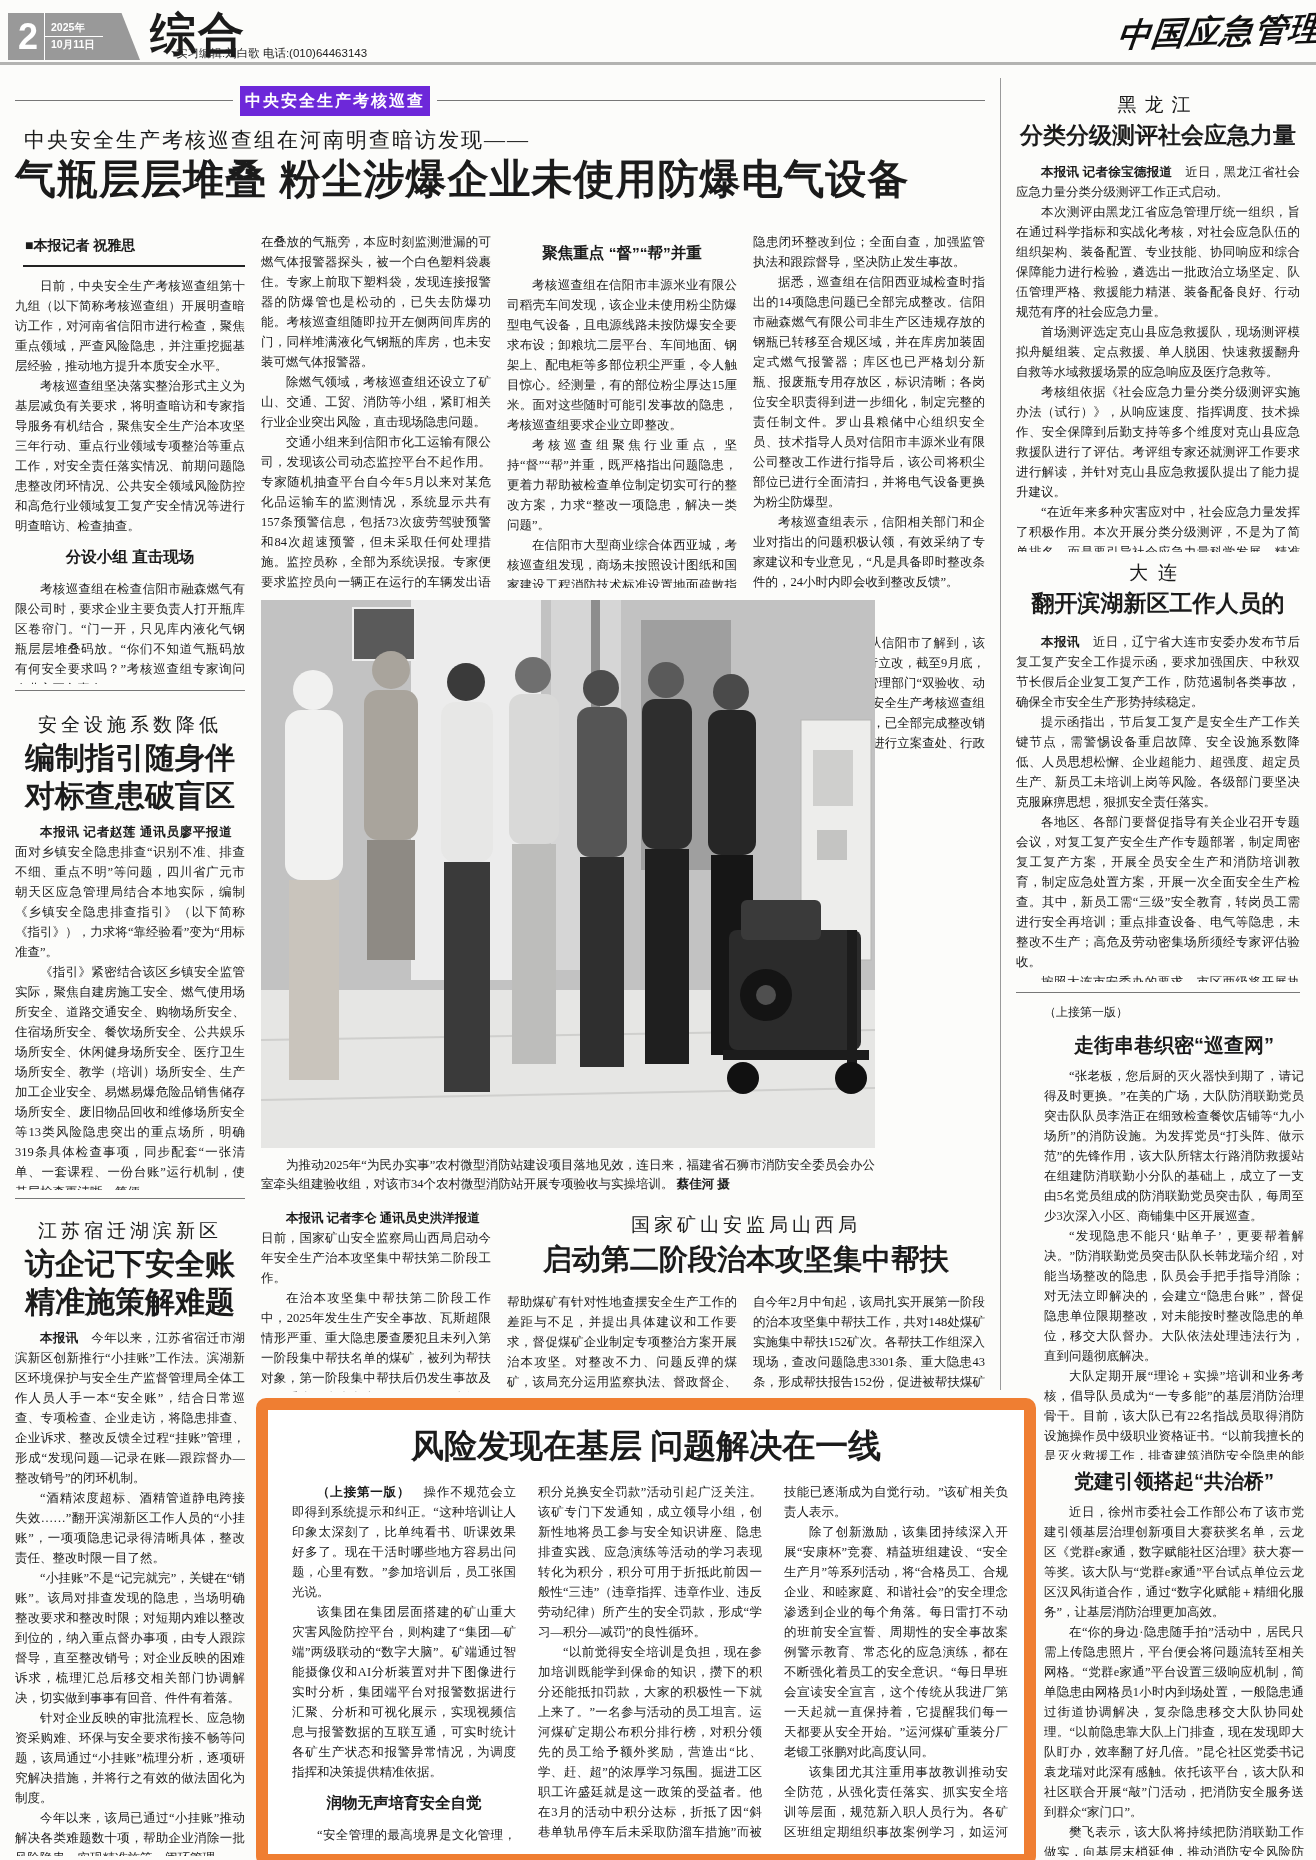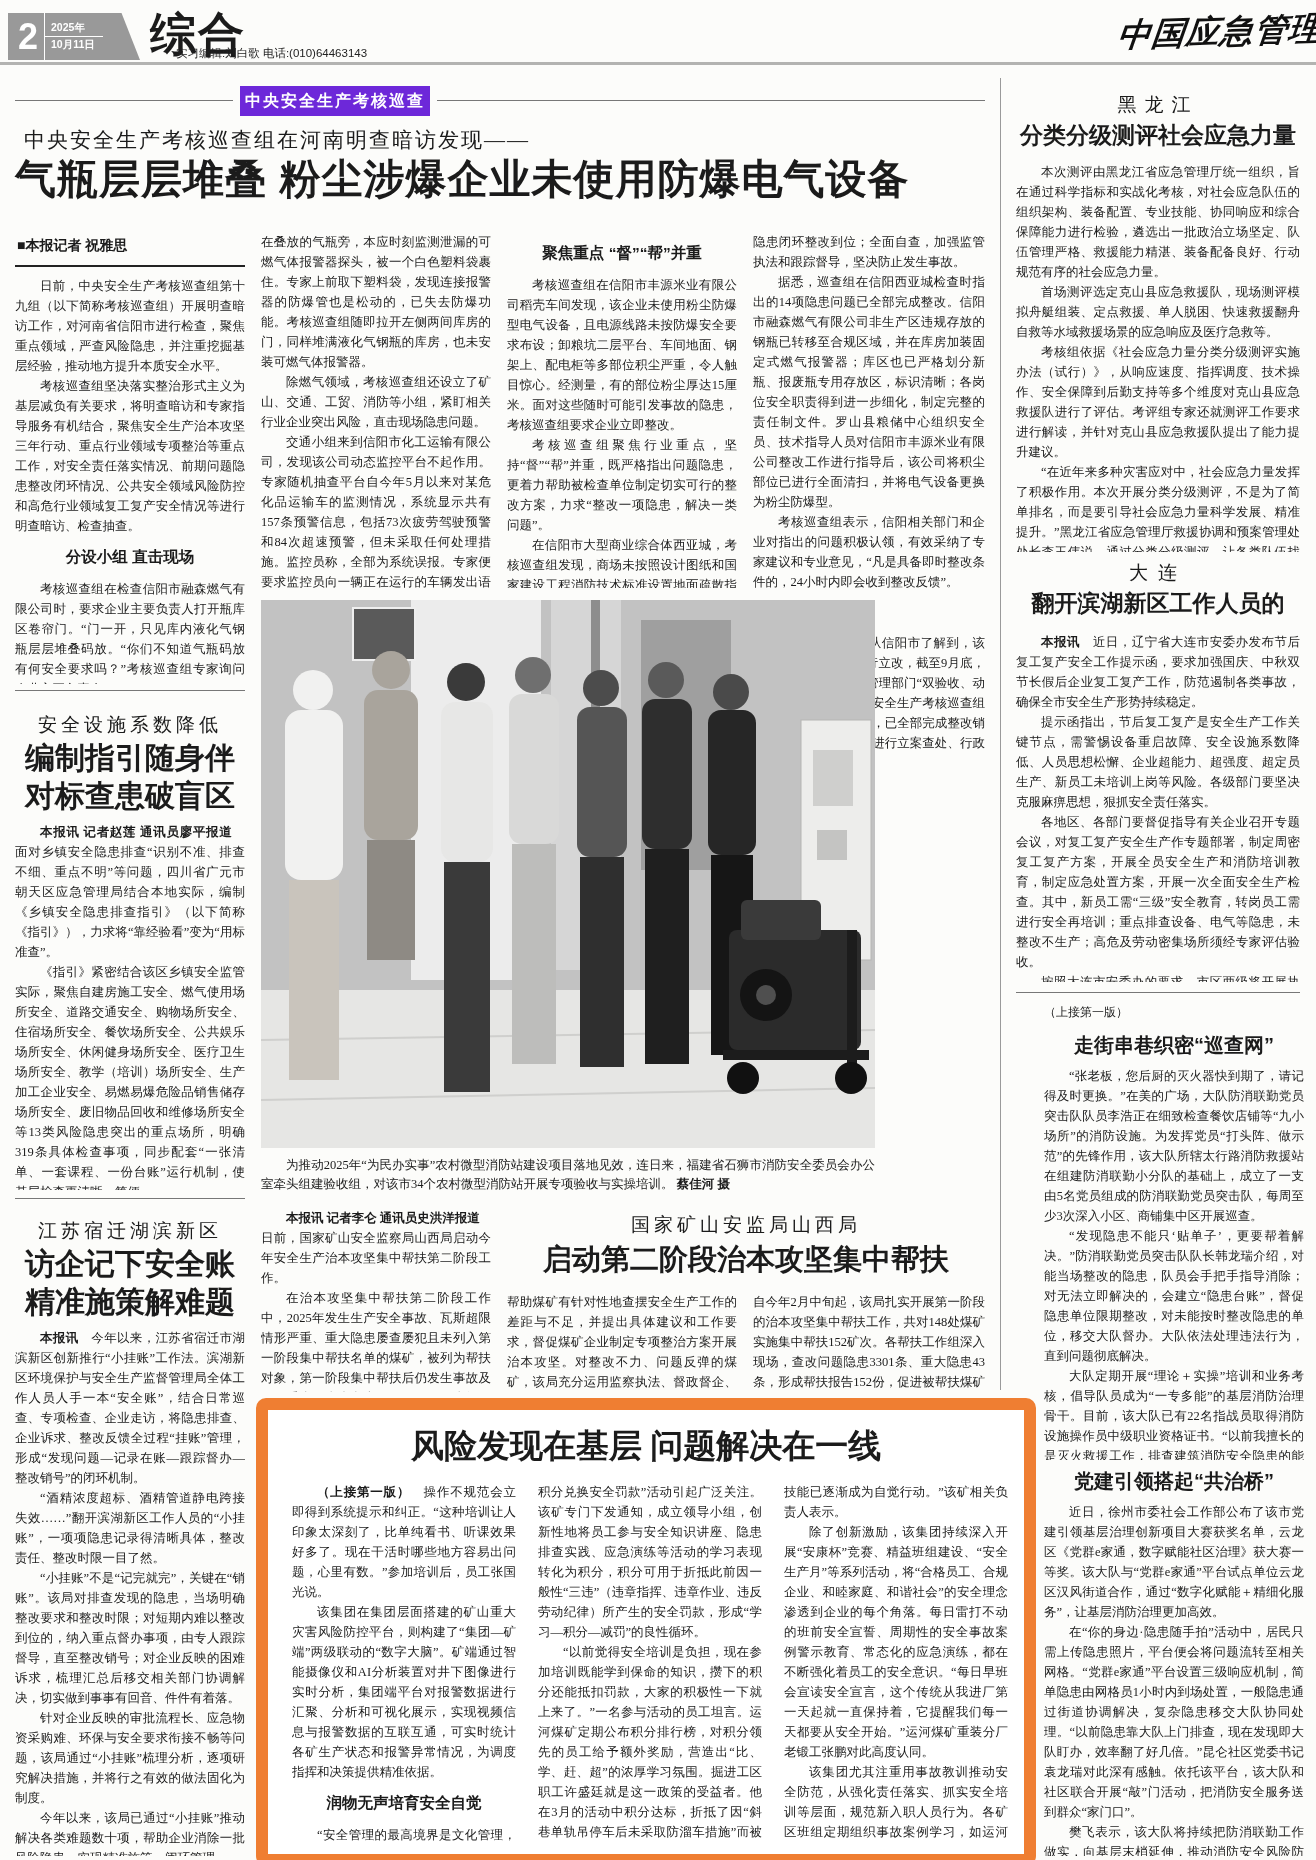--- a/index.html
+++ b/index.html
@@ -37,29 +37,29 @@
   
   .col{overflow:hidden;text-align:justify;font-size:12.5px;line-height:1.6;}
   .col p{margin:0;}
   .p{text-indent:2em;}
   .pn{text-indent:0;}
   .sub{font-family:"Liberation Sans","DejaVu Sans",sans-serif;font-weight:bold;text-align:center;
        text-indent:0;font-size:15.5px;margin:9px 0;}
   .subL{font-family:"Liberation Sans","DejaVu Sans",sans-serif;font-weight:bold;text-align:left;
        text-indent:0;font-size:15.5px;margin:9px 0 7px 0;}
   .byline{font-family:"Liberation Sans","DejaVu Sans",sans-serif;font-weight:bold;font-size:14px;
-          border-bottom:2px solid #222;padding:2px 0 9px 2px;margin-bottom:9px;text-indent:0;}
+          border-bottom:2px solid #222;padding:2px 0 9px 2px;margin-bottom:9px;text-indent:0;margin-left:8px;}
   
   .kicker{letter-spacing:4px;font-size:19px;text-align:center;}
   .hl-serif{font-weight:900;text-align:center;font-family:"Liberation Serif","DejaVu Serif",serif;}
   .hl-sans{font-weight:bold;text-align:center;font-family:"Liberation Sans","DejaVu Sans",sans-serif;}
   
   .photo{left:261px;top:600px;width:614px;height:548px;background:#cfcfcf;}
   .caption{left:261px;top:1156px;width:614px;font-size:12.5px;line-height:1.55;text-align:justify;text-indent:2em;}
-  .caption b{font-family:Liberation Sans, sans-serif;}
+  .caption b{font-family:Liberation Serif, serif;}
   
   .orange-box{left:256px;top:1398px;width:780px;height:468px;background:#fff;
               border:12px solid #ef7e32;border-radius:10px;box-sizing:border-box;}
   .orange-hl{left:268px;top:1424px;width:756px;font-size:33px;}
   .jump-note{font-size:12px;}
 </style>
 </head>
 <body>
 
 <div id="page">
@@ -210,20 +210,21 @@
   <div class="abs col" style="left:507px;top:1292px;width:230px;height:100px">
       <p class="pn">帮助煤矿有针对性地查摆安全生产工作的差距与不足，并提出具体建议和工作要求，督促煤矿企业制定专项整治方案开展治本攻坚。对整改不力、问题反弹的煤矿，该局充分运用监察执法、督政督企、责任倒查、通报曝光、约谈、矿长记分等综合手段，依法依规严肃处理，确保问题真整改、管理真提升。</p>
     </div>
   <div class="abs col" style="left:753px;top:1292px;width:232px;height:100px">
       <p class="pn">自今年2月中旬起，该局扎实开展第一阶段的治本攻坚集中帮扶工作，共对148处煤矿实施集中帮扶152矿次。各帮扶工作组深入现场，查改问题隐患3301条、重大隐患43条，形成帮扶报告152份，促进被帮扶煤矿的安全理念树立、重大灾害治理、安全基础管理、风险防控能力提升。</p>
     </div>
 
   <div class="abs kicker" style="left:1016px;top:92px;width:284px;letter-spacing:8px">黑龙江</div>
   <div class="abs hl-serif" style="left:1016px;top:120px;width:284px;font-size:23px">分类分级测评社会应急力量</div>
   <div class="abs col" style="left:1016px;top:162px;width:284px;height:390px">
+      <p class="p"><b>本报讯 记者徐宝德报道</b>　近日，黑龙江省社会应急力量分类分级测评工作正式启动。</p>
       <p class="p">本次测评由黑龙江省应急管理厅统一组织，旨在通过科学指标和实战化考核，对社会应急队伍的组织架构、装备配置、专业技能、协同响应和综合保障能力进行检验，遴选出一批政治立场坚定、队伍管理严格、救援能力精湛、装备配备良好、行动规范有序的社会应急力量。</p>
       <p class="p">首场测评选定克山县应急救援队，现场测评模拟舟艇组装、定点救援、单人脱困、快速救援翻舟自救等水域救援场景的应急响应及医疗急救等。</p>
       <p class="p">考核组依据《社会应急力量分类分级测评实施办法（试行）》，从响应速度、指挥调度、技术操作、安全保障到后勤支持等多个维度对克山县应急救援队进行了评估。考评组专家还就测评工作要求进行解读，并针对克山县应急救援队提出了能力提升建议。</p>
       <p class="p">“在近年来多种灾害应对中，社会应急力量发挥了积极作用。本次开展分类分级测评，不是为了简单排名，而是要引导社会应急力量科学发展、精准提升。”黑龙江省应急管理厅救援协调和预案管理处处长李玉伟说，通过分类分级测评，让各类队伍找准定位、补齐短板，实现从“有”到“优”的转变。</p>
     </div>
 
   <div class="abs kicker" style="left:1016px;top:560px;width:284px;letter-spacing:10px">大连</div>
   <div class="abs hl-serif" style="left:1016px;top:588px;width:284px;font-size:23px">翻开滨湖新区工作人员的</div>
   <div class="abs col" style="left:1016px;top:632px;width:284px;height:350px">
       <p class="p"><b>本报讯</b>　近日，辽宁省大连市安委办发布节后复工复产安全工作提示函，要求加强国庆、中秋双节长假后企业复工复产工作，防范遏制各类事故，确保全市安全生产形势持续稳定。</p>

